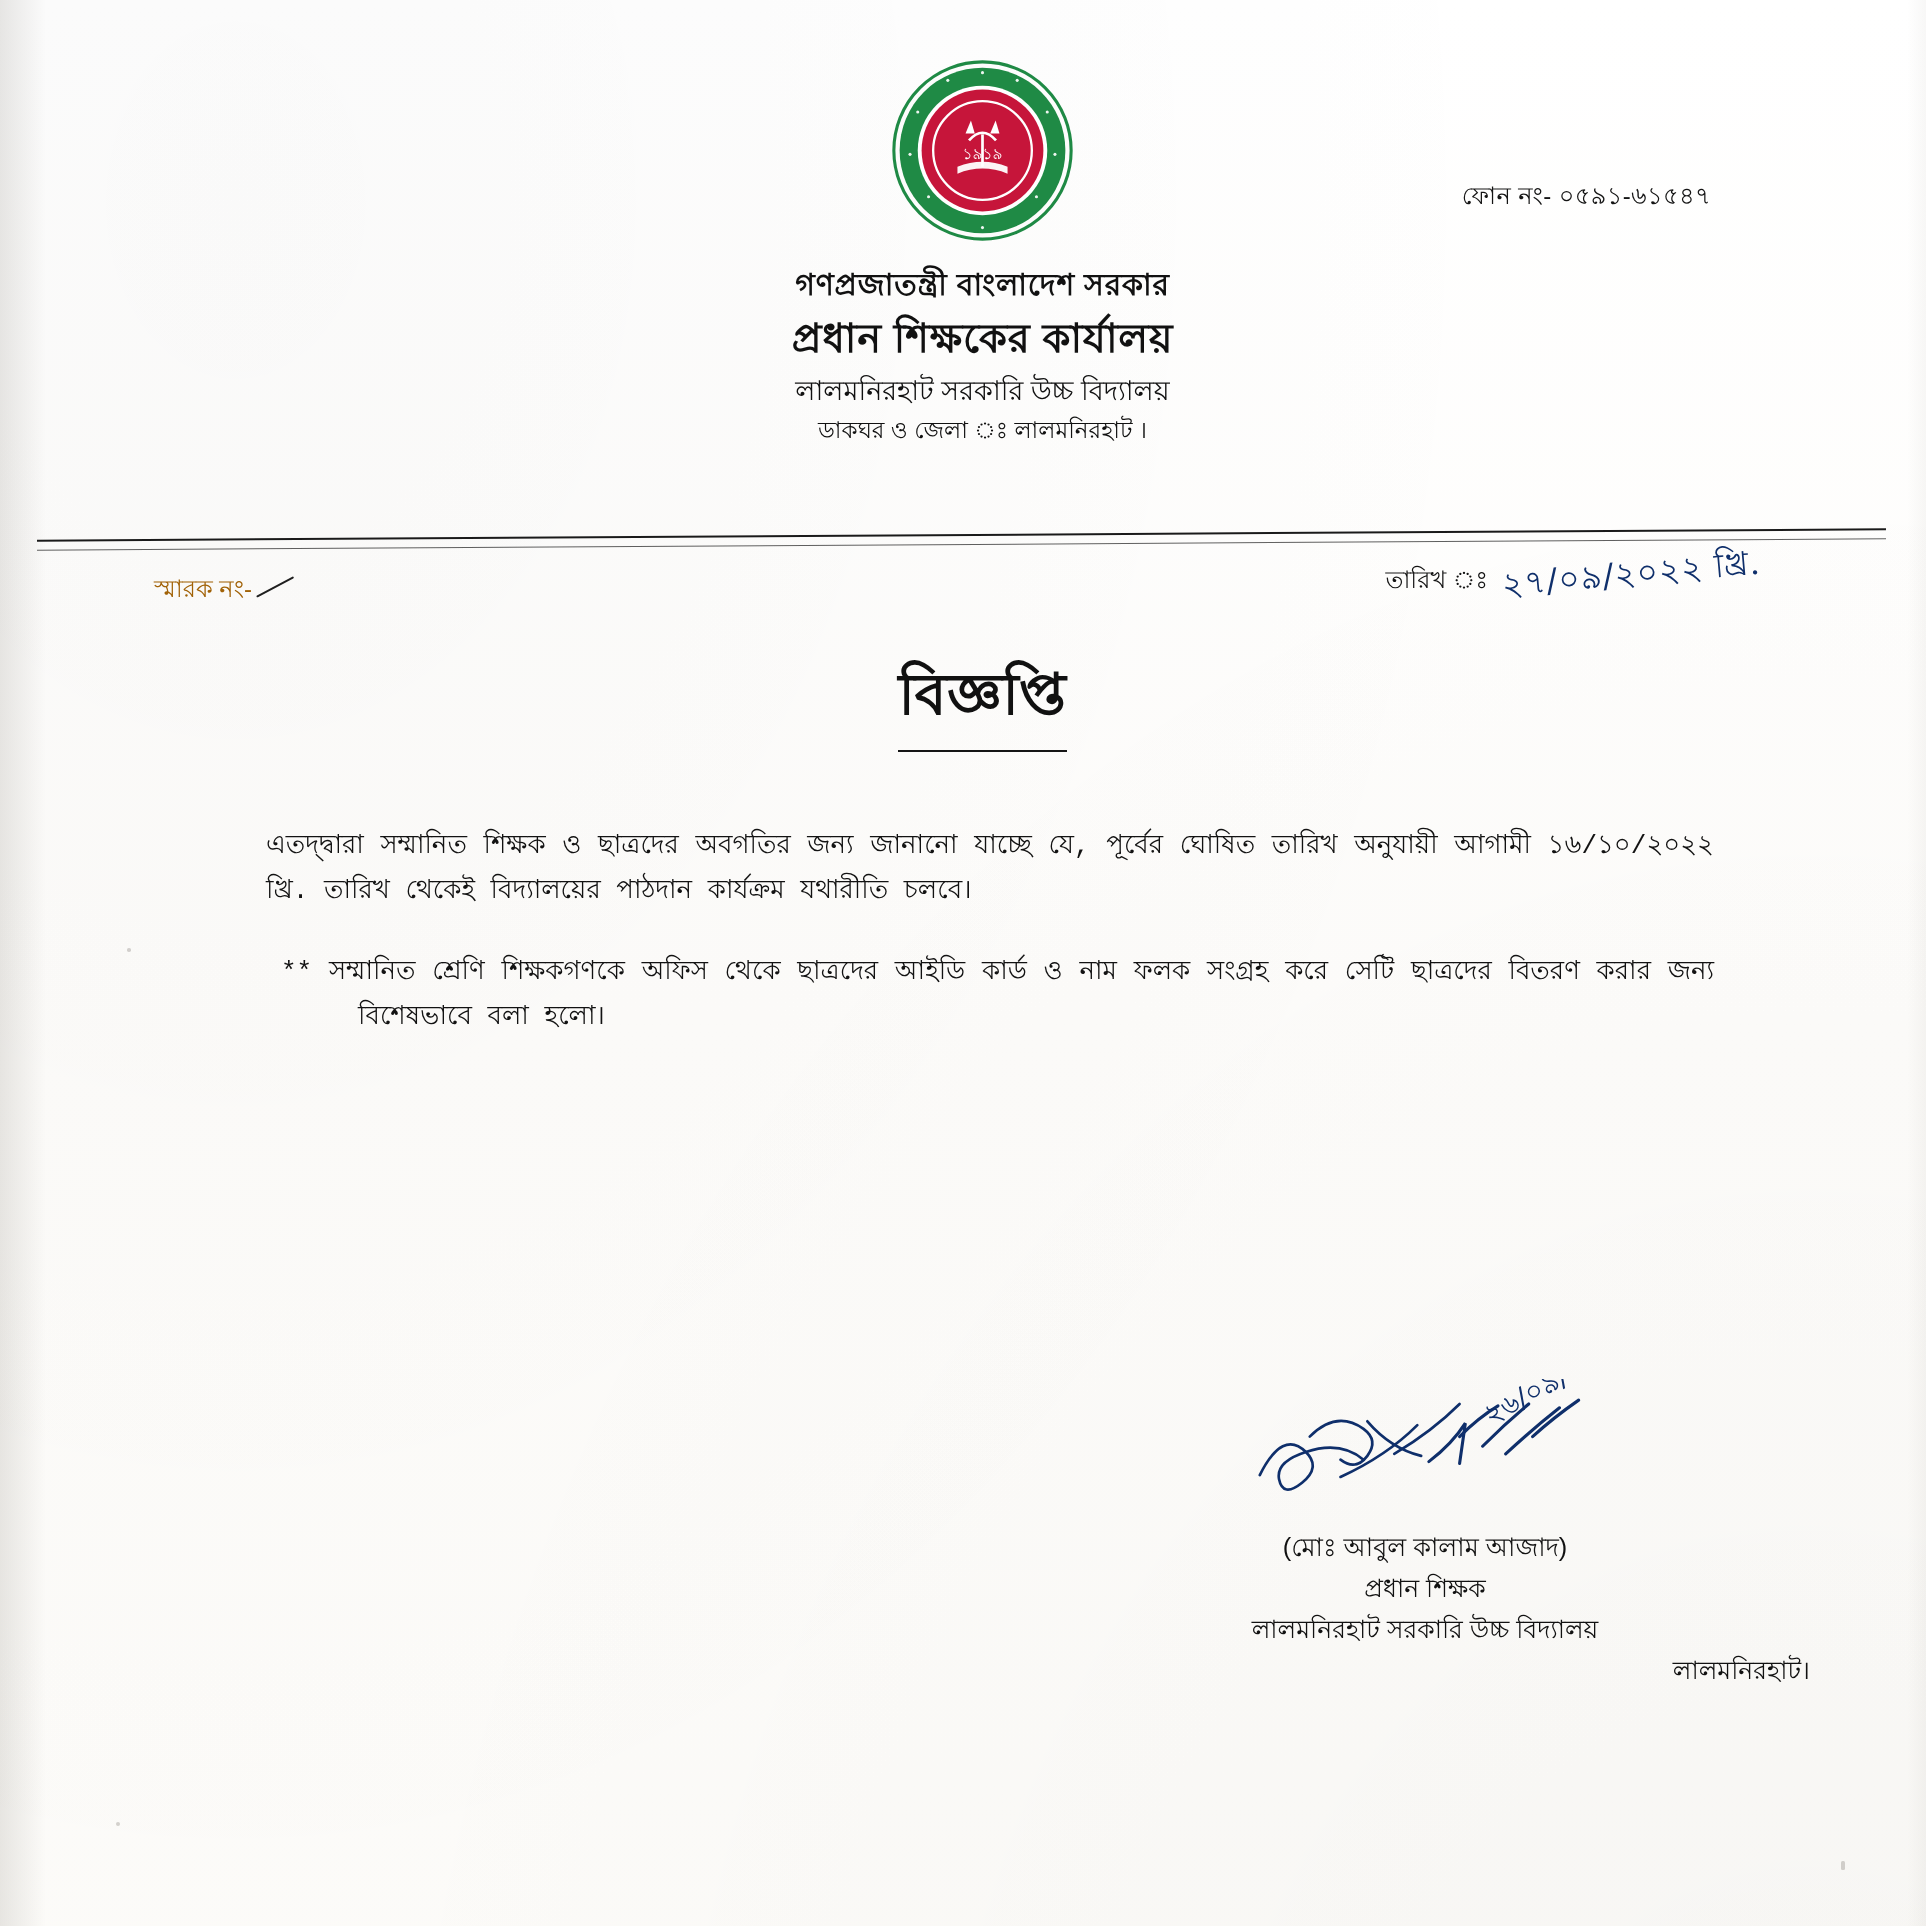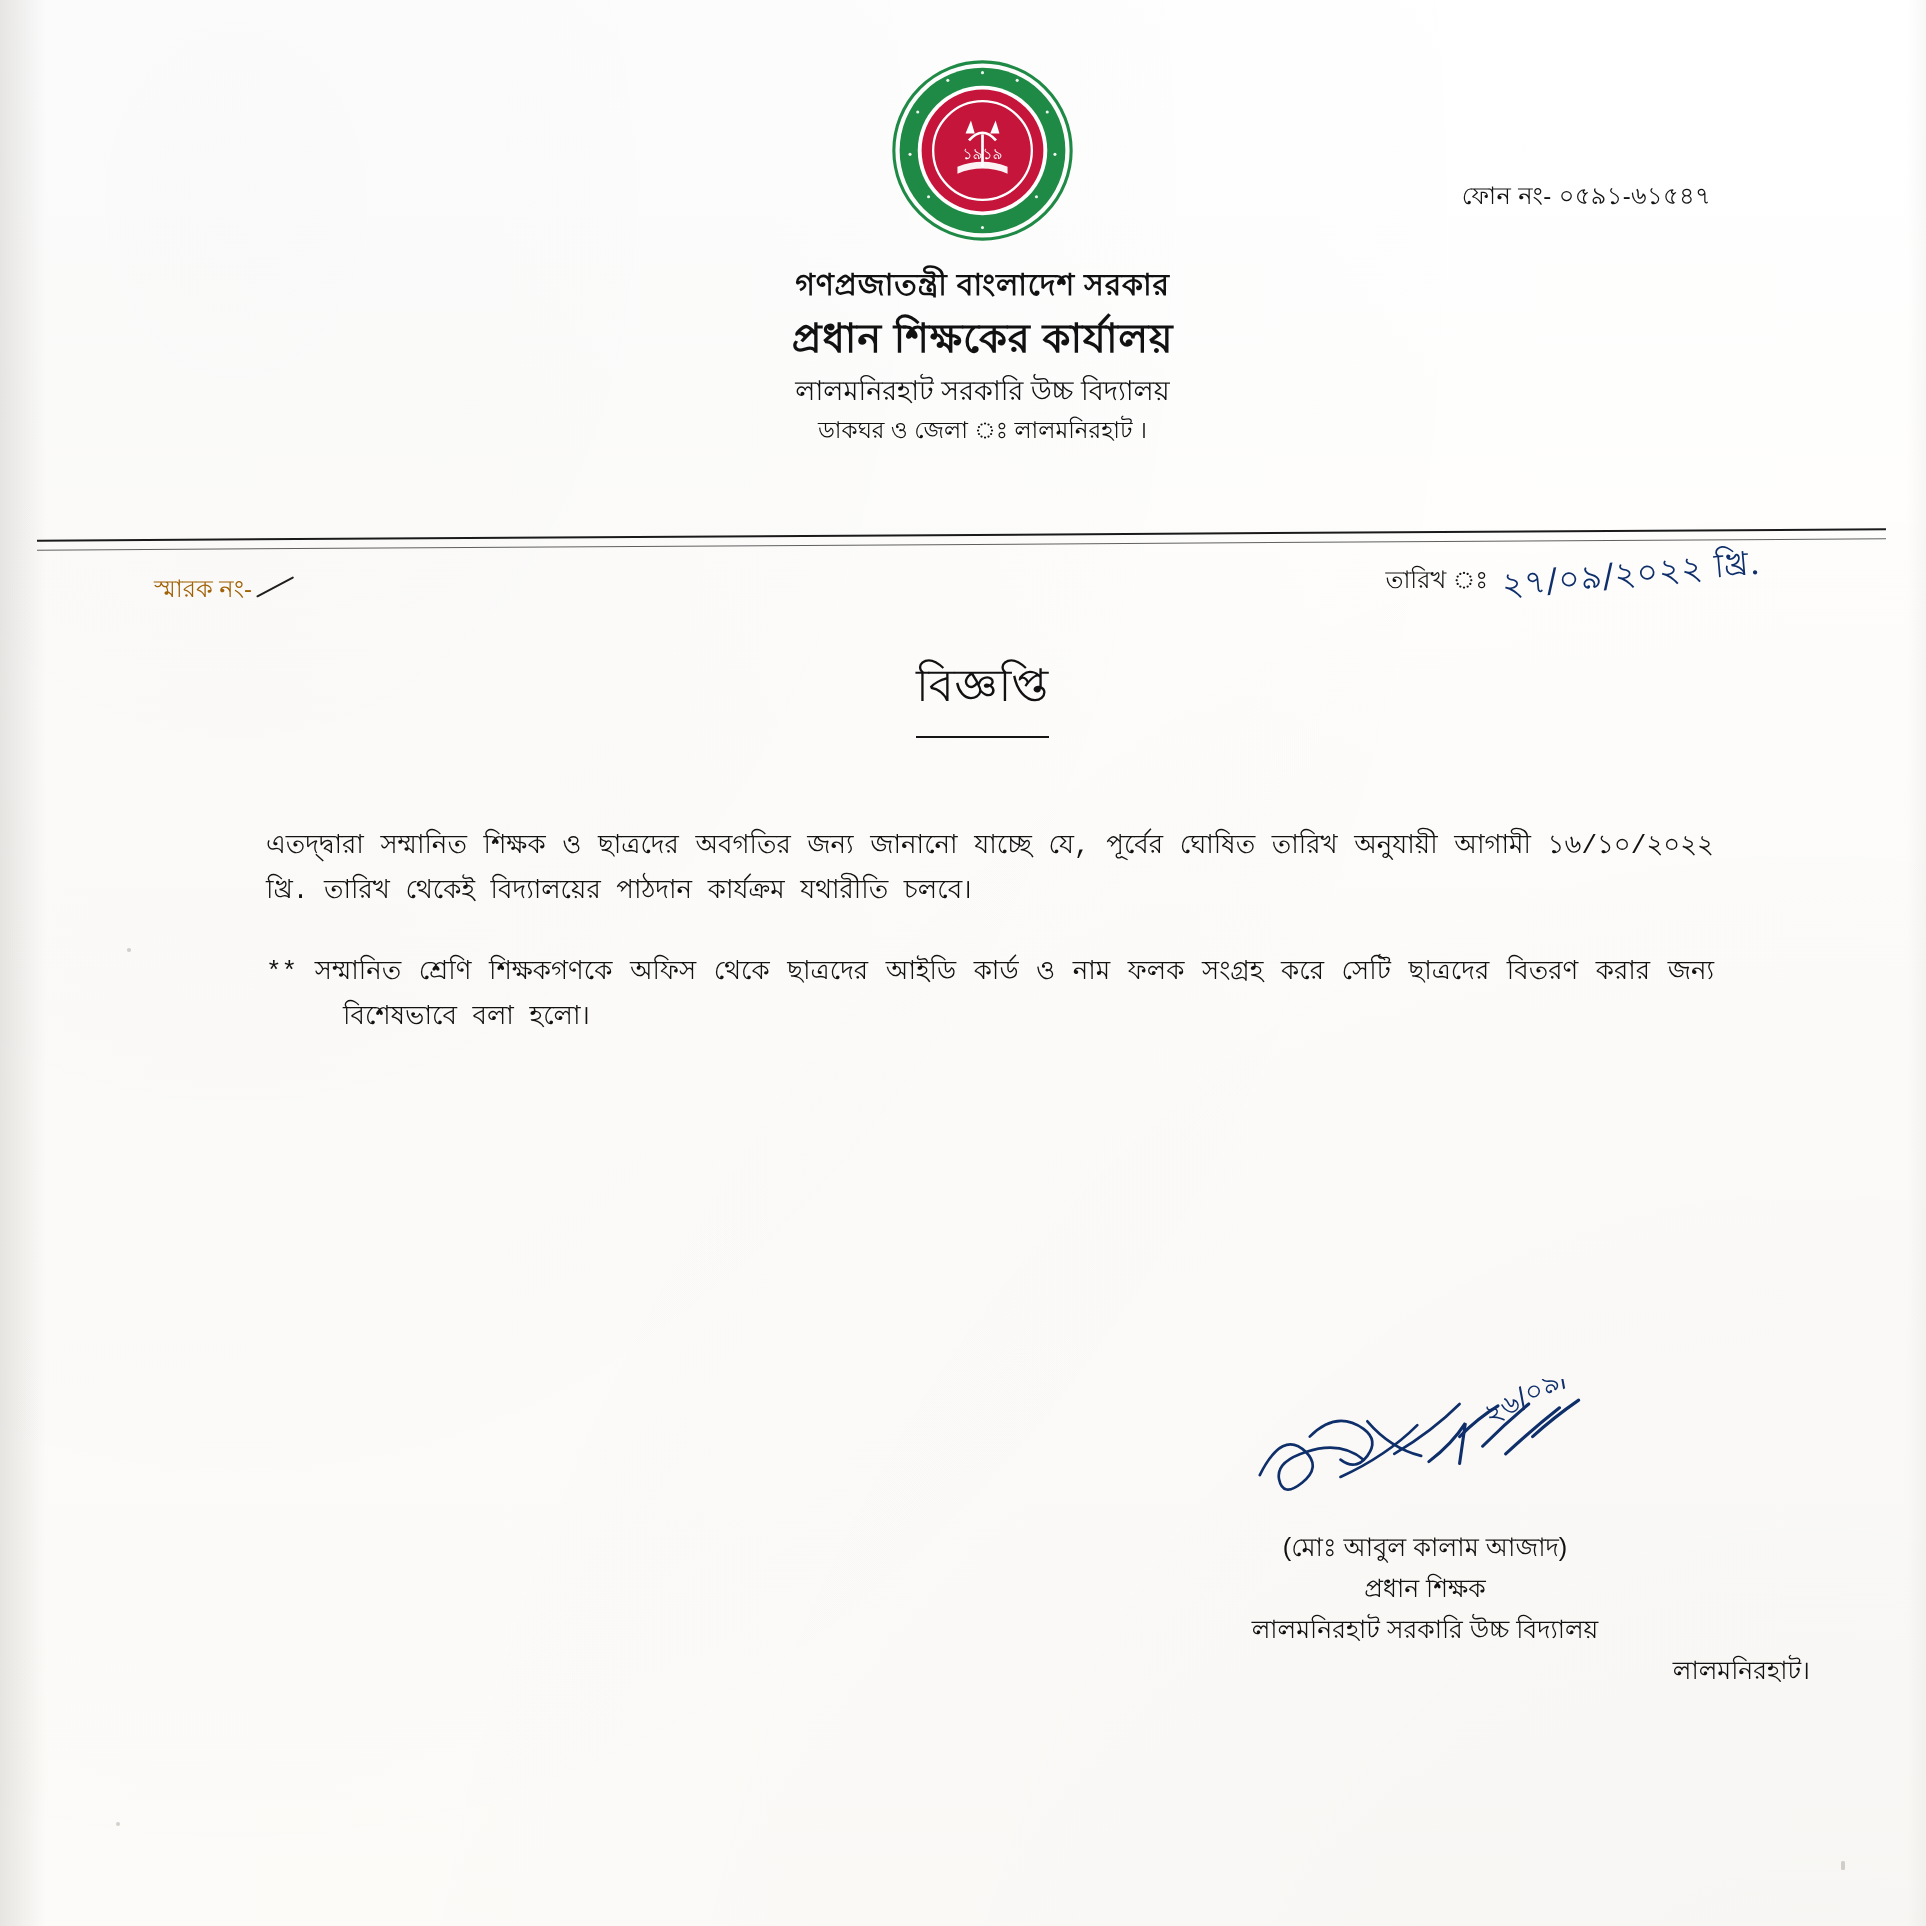--- a/index.html
+++ b/index.html
@@ -167,25 +167,25 @@
   
   .notice-title-wrap {
     position: absolute;
     top: 651px;
     left: 0;
     width: 100%;
     text-align: center;
   }
   .notice-title {
     display: inline-block;
-    font-size: 45px;
-    font-weight: normal;
+    font-size: 57px;
+    font-weight: bold;
     color: #111;
     letter-spacing: 0.8px;
-    padding-bottom: 10px;
+    padding-bottom: 4px;
     border-bottom: 2.3px solid #151515;
   }
 
   
   .body-wrap {
     position: absolute;
     top: 824px;
     left: 266px;
     width: 1448px;
     color: #121212;
@@ -198,20 +198,21 @@
     margin-bottom: 37px;
     font-family: Liberation Mono, monospace;
   }
   .para.indent-hang {
     padding-left: 73px;
     text-indent: -73px;
   }
   .para.indent-hang2 {
     padding-left: 77px;
     text-indent: -77px;
+    margin-left: 15px;
   }
 
   
   .sig-area {
     position: absolute;
     top: 1379px;
     left: 1040px;
     width: 770px;
     text-align: center;
   }

